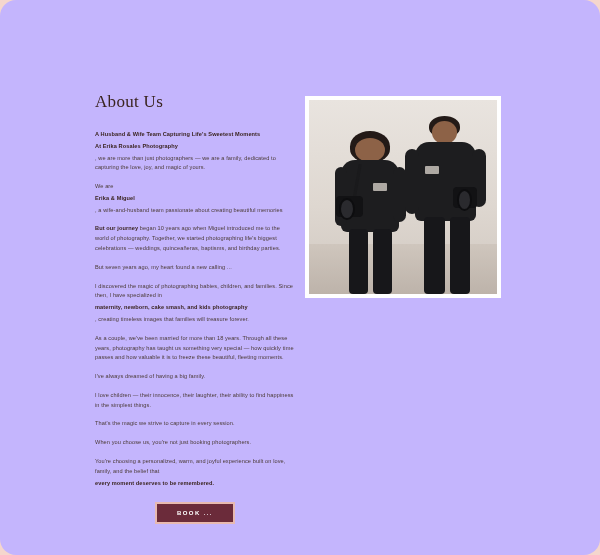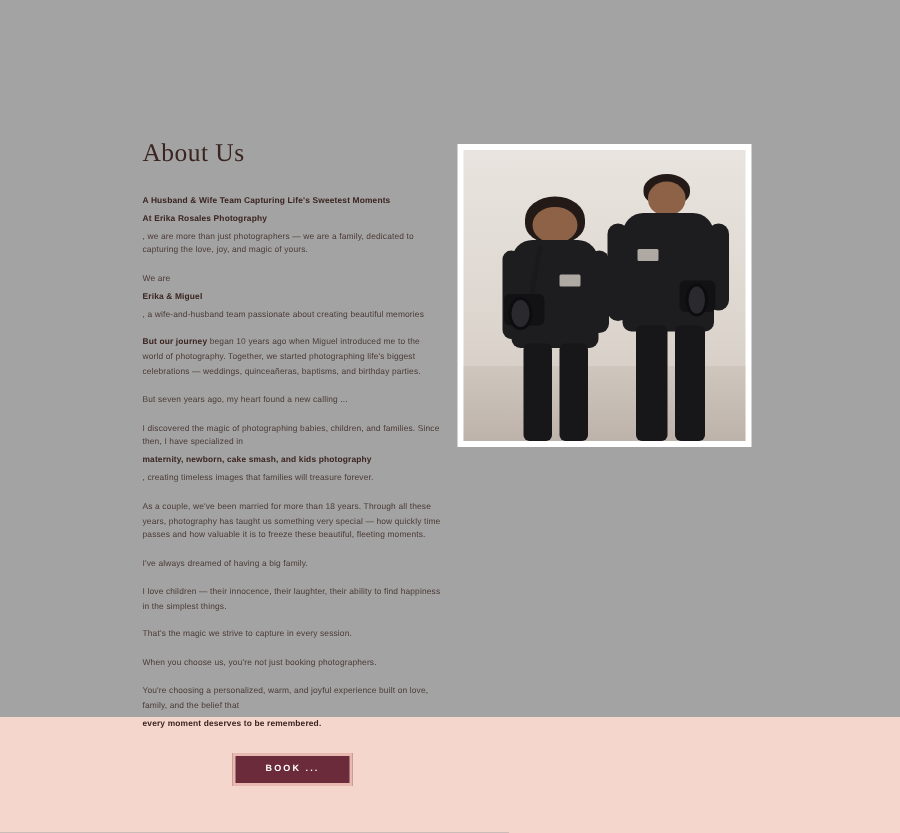--- a/index.html
+++ b/index.html
@@ -12,22 +12,23 @@
     background: #f5d6cd;
     font-family: "Liberation Sans", sans-serif;
     overflow: hidden;
     position: relative;
   }
   .page {
     position: absolute;
     left: 0;
     top: 0;
     width: 600px;
-    height: 478px;
-    background: #a3a3a3;
+    height: 555px;
+    background: #c4b5fd;
+    border-radius: 16px;
   }
   .content-wrap {
     position: absolute;
     left: 95px;
     top: 92px;
     width: 410px;
   }
   .about-title {
     font-family: "Liberation Serif", serif;
     font-size: 17px;

